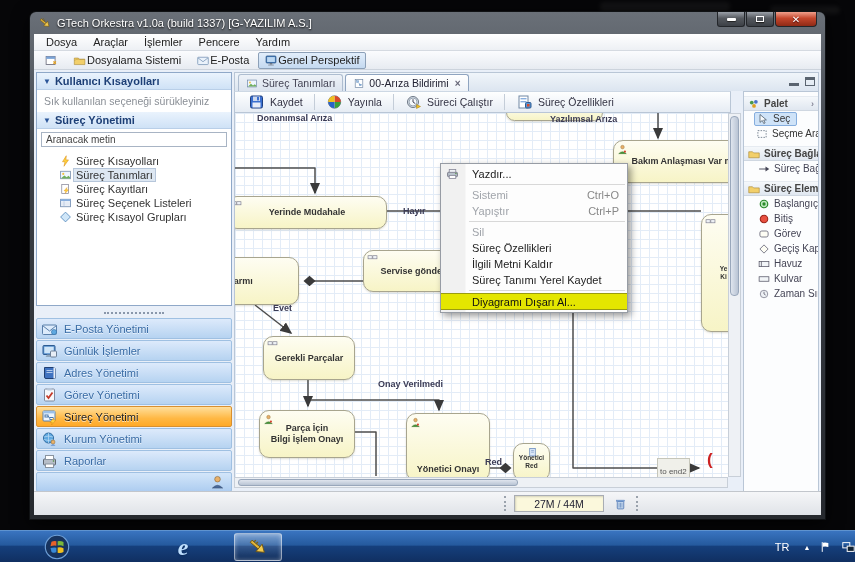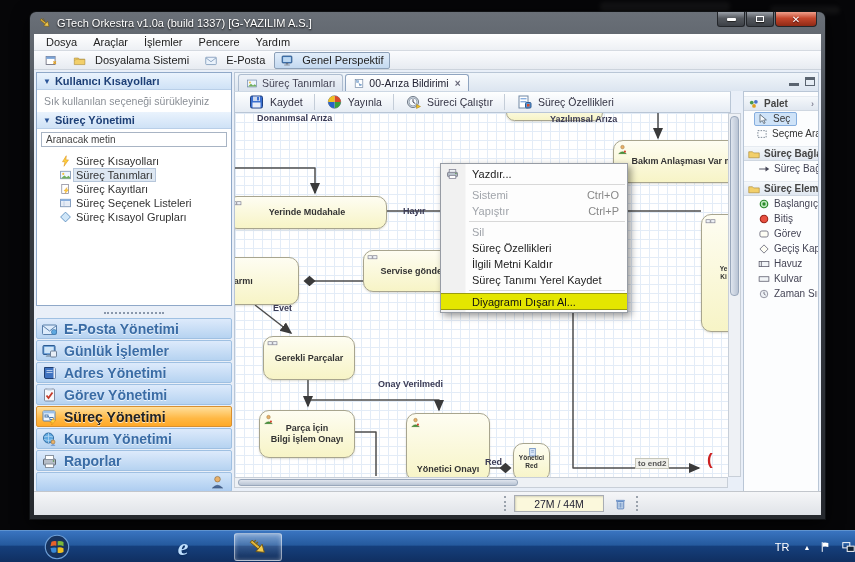--- a/index.html
+++ b/index.html
@@ -22,21 +22,21 @@
   .winbtn .box{width:8px;height:6px;border:1.5px solid #fff;box-shadow:0 1px 1px #222;}
   .winbtn.close{width:42px;border-radius:0 0 4px 4px;background:linear-gradient(#f0a08c,#c4462c 45%,#8f2a16);}
   .winbtn.close span{color:#fff;font-size:10px;font-weight:700;text-shadow:0 1px 1px #400;}
   #client{position:absolute;left:4px;top:22px;right:4px;bottom:4px;background:#e9eff8;overflow:hidden;}
 
   #menubar{position:absolute;left:0;top:0;right:0;height:17px;background:linear-gradient(#ffffff,#edf0f4);
     border-bottom:1px solid #d5dae1;display:flex;align-items:center;font-size:11px;color:#222;padding-left:4px;}
   .menu-item{padding:1px 8px;text-align:right;}
   #maintoolbar{position:absolute;left:0;top:17px;right:0;height:19px;background:linear-gradient(#fbfcfe,#e7ebf1);
     border-bottom:1px solid #ccd3dc;display:flex;align-items:center;font-size:11px;color:#222;padding-left:4px;gap:3px;}
-  .tbtn{display:flex;align-items:center;gap:8px;padding:1px 5px;border:1px solid transparent;border-radius:2px;height:17px;}
+  .tbtn{display:flex;align-items:center;gap:0;padding:1px 5px;border:1px solid transparent;border-radius:2px;height:17px;}
   .tbtn.pressed{border:1px solid #8ca0b8;background:linear-gradient(#e2eefb,#c4d9f0);}
   .tbtn .ticon16{width:14px;height:13px;}
 
   #contentarea{position:absolute;left:0;top:36px;right:0;bottom:24px;}
 
   
   #sidebar{position:absolute;left:2px;top:2px;width:196px;bottom:0;}
   #treepanel{position:absolute;left:0;top:0;width:196px;height:234px;background:#fff;border:1px solid #8fa8c8;overflow:hidden;}
   .shead{height:17px;background:linear-gradient(#eaf3fd,#cfe2f6);border-bottom:1px solid #b9cfe8;display:flex;
     align-items:center;padding:0 6px;font-size:11px;font-weight:700;color:#1d3f76;gap:4px;}
@@ -47,21 +47,21 @@
   .tree{padding:4px 0 0 22px;}
   .trow{display:flex;align-items:center;gap:4px;height:14px;font-size:11px;color:#333;white-space:nowrap;}
   .trow .ticon{width:13px;height:12px;flex:0 0 auto;}
   .trow.sel .tlabel{background:#dde7f2;border:1px solid #b6c6da;padding:0 2px;margin-left:-3px;}
   #handle{position:absolute;left:0;top:237px;width:196px;height:7px;display:flex;align-items:center;justify-content:center;}
   #handle i{width:60px;border-top:2px dotted #8a97ab;}
   #accordion{position:absolute;left:0;top:246px;width:196px;}
   .arow{height:21px;margin-bottom:1px;border:1px solid #9fc0e2;border-radius:2px;
     background:linear-gradient(#ddeafb,#b6d3f1);display:flex;align-items:center;gap:6px;padding:0 4px;}
   .arow .aicon{width:17px;height:16px;flex:0 0 auto;}
-  .arow .albl{font-size:14px;font-weight:700;color:#3a6ca5;text-shadow:0 1px 0 rgba(255,255,255,.7);filter:blur(.3px);}
+  .arow .albl{font-size:11px;font-weight:400;color:#3a6ca5;text-shadow:0 1px 0 rgba(255,255,255,.7);filter:blur(.3px);}
   .arow.sel{border:1px solid #d89030;background:linear-gradient(#ffdf9c,#ffb844 60%,#ffa928);}
   .arow.sel .albl{color:#222;filter:none;}
   #avatarstrip{height:20px;border:1px solid #9fc0e2;border-radius:2px;background:linear-gradient(#d3e6fa,#aecdf0);
     display:flex;align-items:center;justify-content:flex-end;padding:0 6px;}
   #avatarstrip .aicon{width:15px;height:16px;}
 
   
   #editor{position:absolute;left:200px;top:2px;right:2px;bottom:0;}
   #tabbar{position:absolute;left:0;top:0;right:0;height:19px;background:linear-gradient(#f0f5fa,#dce5f0);
     border:1px solid #b9c6d6;border-bottom:none;display:flex;align-items:flex-end;padding-left:3px;}
@@ -86,21 +86,21 @@
   #edgesvg{position:absolute;left:0;top:0;}
   .dnode{position:absolute;border:1.5px solid #a8a58e;border-radius:10px;
     background:linear-gradient(180deg,#fefdf2,#f7f4c6);display:flex;align-items:center;justify-content:center;
     text-align:center;font-size:9px;font-weight:700;color:#333;line-height:1.2;
     box-shadow:0 1px 2px rgba(120,120,90,.25);}
   .dnode.small{font-size:6.5px;}
   .dnode.tbot{align-items:flex-end;padding-bottom:5px;}
   .dnode .nico{position:absolute;left:3px;top:3px;width:11px;height:11px;}
   .dnode.icotop .nico{left:50%;margin-left:-5px;}
   .dlabel{position:absolute;font-size:9px;font-weight:700;color:#3b3b55;white-space:nowrap;}
-  .dlabel.boxed{background:#f0f0ea;border:1px solid #c6c6ba;color:#555;font-weight:700;font-size:8px;padding:0 2px;}
+  .dlabel.boxed{background:#f0f0ea;border:1px solid #c6c6ba;color:#555;font-weight:400;font-size:8px;padding:8px 2px;margin-left:22px;}
   .dlabel.red{color:#c22;font-size:17px;font-weight:700;}
 
   #vsb{position:absolute;left:494px;top:41px;width:13px;height:364px;background:#eef1f5;border:1px solid #c8cfd8;}
   #vsb .thumb{position:absolute;left:1px;top:2px;width:9px;height:180px;background:linear-gradient(90deg,#dfe5ee,#b9c4d4);
     border:1px solid #99a7bb;border-radius:4px;}
   #hsb{position:absolute;left:0;top:405px;width:494px;height:11px;background:#eef1f5;border:1px solid #c8cfd8;}
   #hsb .thumb{position:absolute;left:3px;top:1px;width:280px;height:7px;background:linear-gradient(#dfe5ee,#b9c4d4);
     border:1px solid #99a7bb;border-radius:3px;}
 
   

